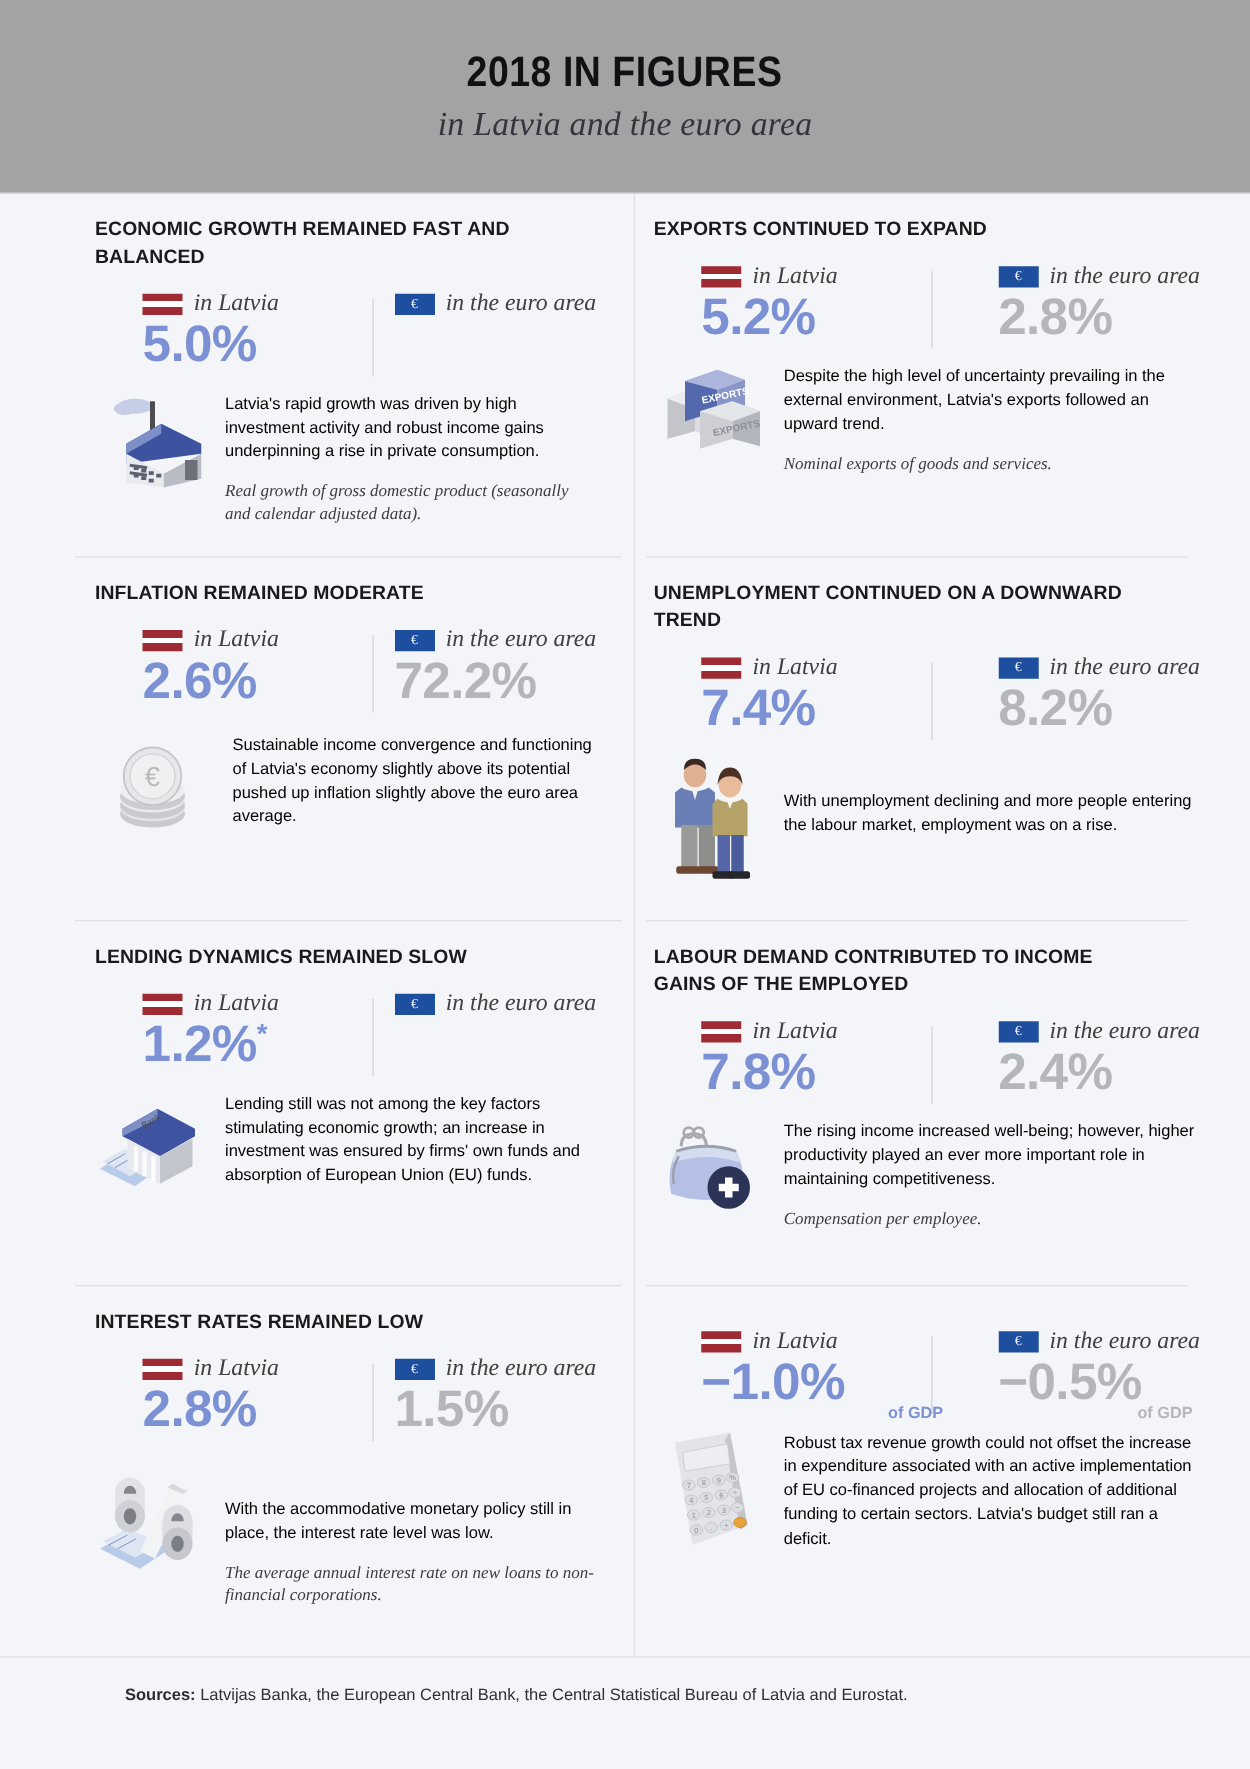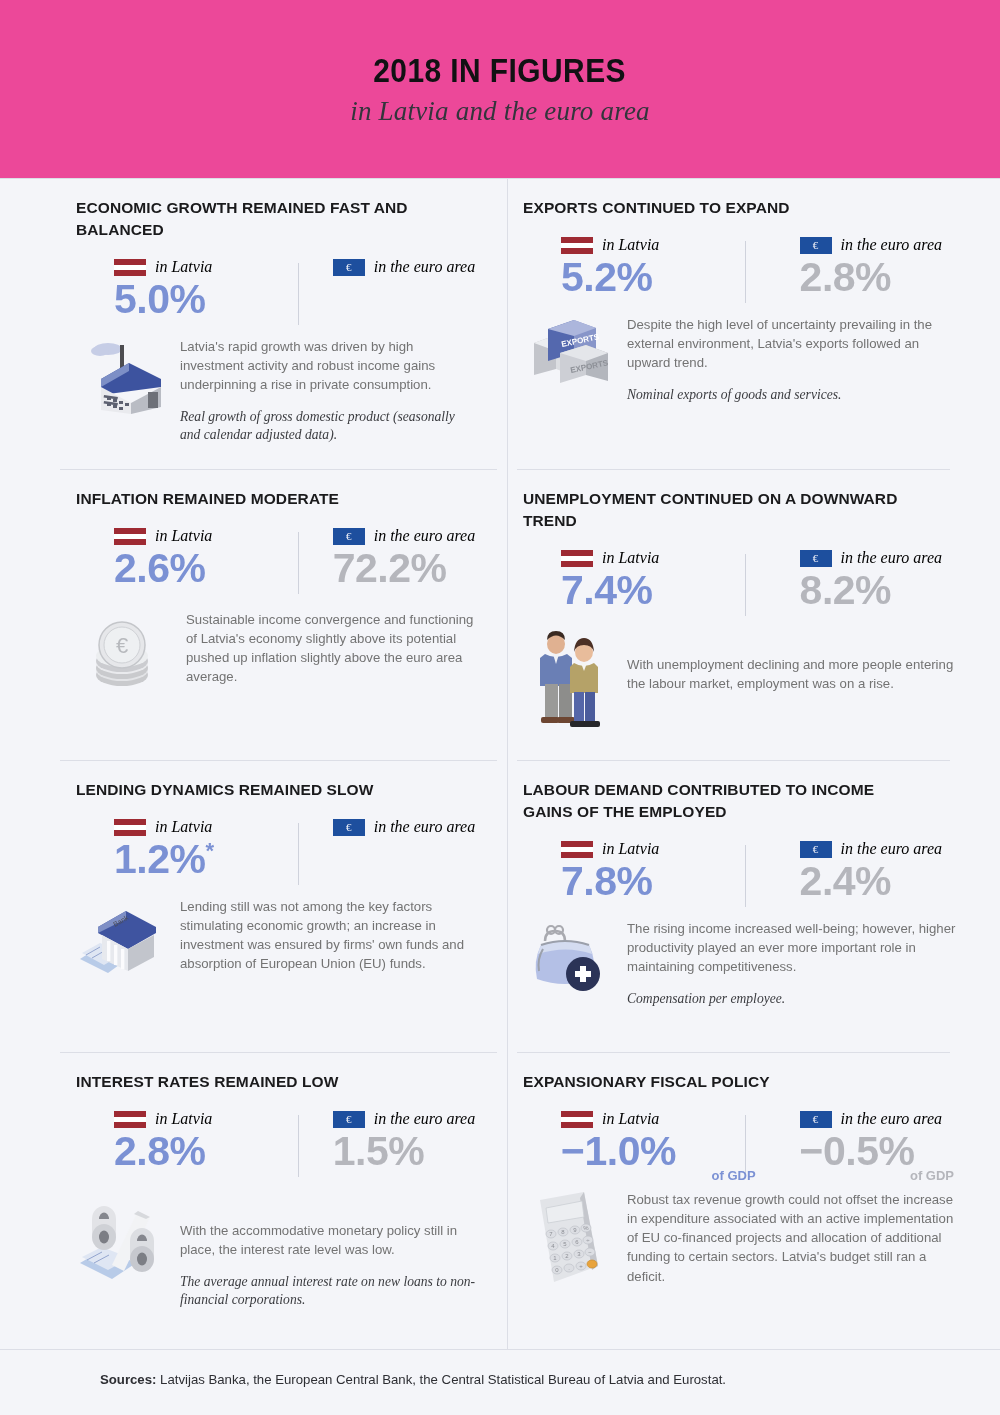--- a/index.html
+++ b/index.html
@@ -11,25 +11,25 @@
     overflow: hidden;
   }
   #page {
     position: relative;
     width: 1000px; height: 1415px;
     background: #f4f5f9;
   }
 
   
   .header {
-    height: 179px;
+    height: 155px;
     display: flex; flex-direction: column;
     align-items: center; justify-content: center;
     border-bottom: 1px solid #dcdee6;
-    background: #ec4899;
+    background: #a3a3a3;
   }
   .header h1 {
     font-family: "Liberation Sans Narrow", "Liberation Sans", sans-serif;
     font-size: 34px;
     font-weight: 900;
     letter-spacing: 0.5px;
     color: #111113;
     transform: scaleX(0.88);
     margin-bottom: 6px;
   }
@@ -116,22 +116,22 @@
     color: #e9ecf5;
     font-size: 11px;
     line-height: 17px;
     text-align: center;
     font-family: "Liberation Serif", serif;
     flex: none;
   }
   .label-txt {
     font-family: "Liberation Serif", serif;
     font-style: italic;
-    font-size: 16px;
-    color: #000000;
+    font-size: 19px;
+    color: #404040;
     white-space: nowrap;
   }
   .value {
     font-family: "Liberation Sans Narrow", "Liberation Sans", sans-serif;
     font-weight: 700;
     font-size: 41px;
     line-height: 1.02;
     letter-spacing: -0.5px;
     margin-top: 2px;
     position: relative;
@@ -166,21 +166,21 @@
     width: 92px;
     display: flex;
     align-items: flex-start;
     justify-content: center;
     padding-top: 2px;
   }
   .body .txt { flex: 1; padding-top: 2px; }
   .desc {
     font-size: 13.2px;
     line-height: 1.45;
-    color: #737373;
+    color: #000000;
   }
   .note {
     font-family: "Liberation Serif", serif;
     font-style: italic;
     font-size: 13.6px;
     line-height: 1.3;
     color: #3b3c40;
     margin-top: 14px;
   }
   .body.indent .txt { padding-left: 6px; }
@@ -525,21 +525,20 @@
           </svg>
         </div>
         <div class="txt" style="padding-top:26px">
           <div class="desc">With the accommodative monetary policy still in place, the interest rate level was low.</div>
           <div class="note">The average annual interest rate on new loans to non-financial corporations.</div>
         </div>
       </div>
     </div>
 
     <div class="panel col-r">
-      <h2>EXPANSIONARY FISCAL POLICY</h2>
       <div class="stats">
         <div class="divider"></div>
         <div class="stat">
           <div class="label-row">
             <span class="flag-lv"></span>
             <span class="label-txt">in Latvia</span>
           </div>
           <div class="value lv"><span>−1.0%</span><span class="gdp">of GDP</span></div>
         </div>
         <div class="stat right">

